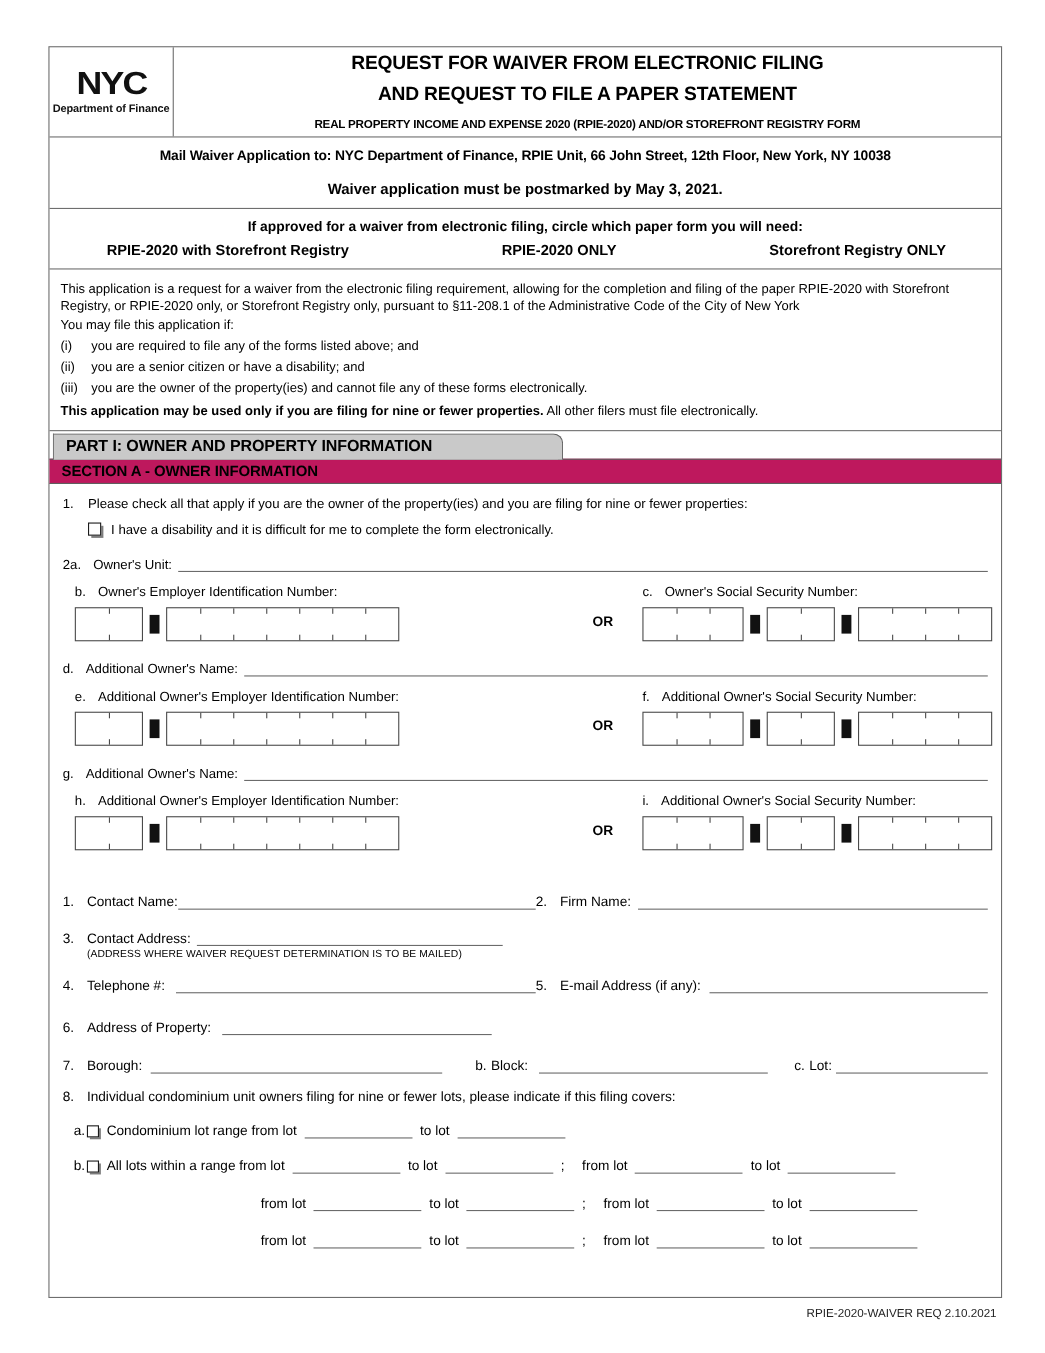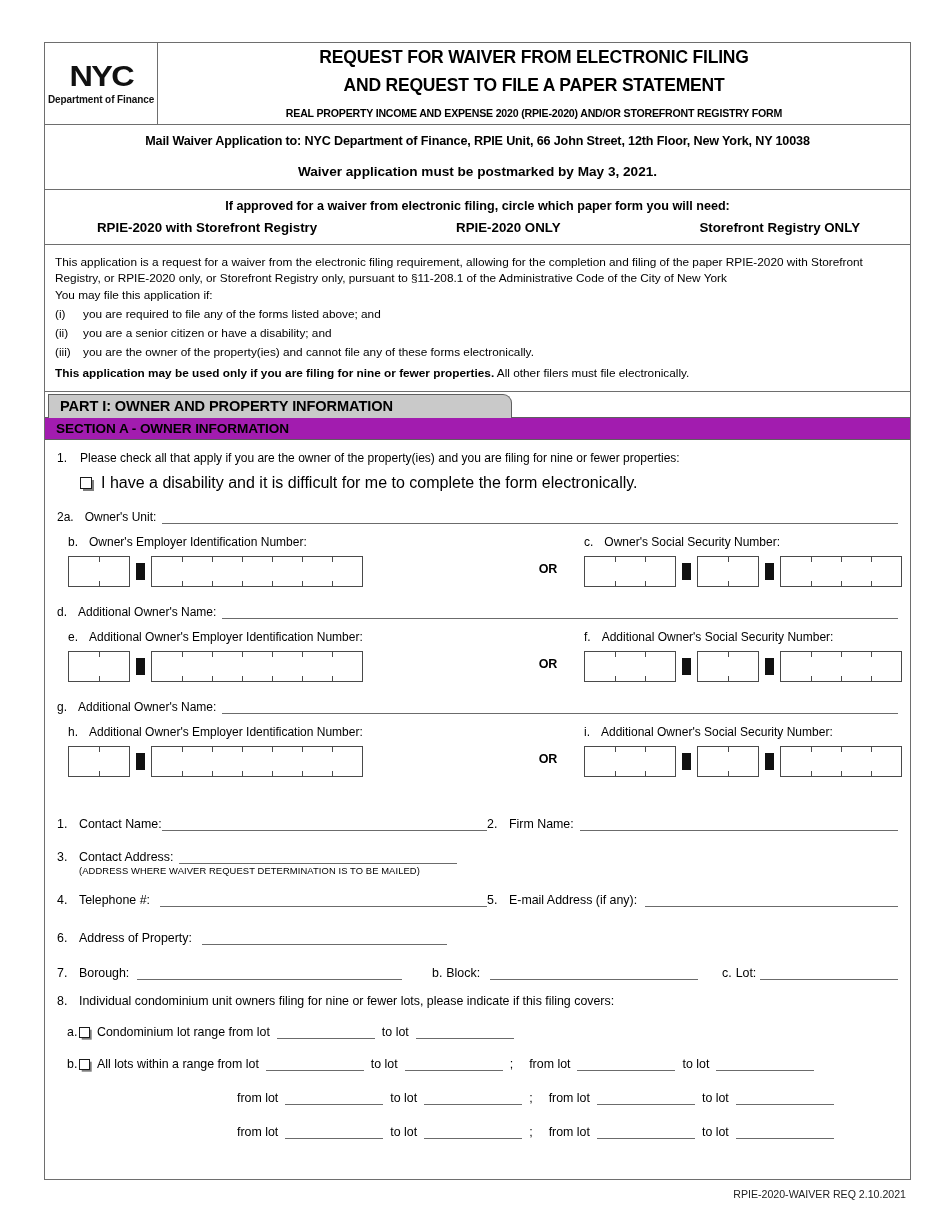--- a/index.html
+++ b/index.html
@@ -111,40 +111,40 @@
     background: #c9c9c9;
     border: 1.2px solid #5f5f5f;
     border-top-right-radius: 9px;
     border-bottom: none;
     display: flex; align-items: center;
     padding-left: 11px;
     font-size: 14.6px; font-weight: bold;
     letter-spacing: -0.1px;
   }
   .sect-bar {
-    background: #a21caf;
+    background: #be185d;
     border-top: 1.2px solid #5f5f5f;
     border-bottom: 1.2px solid #5f5f5f;
     height: 23px;
     display: flex; align-items: center;
     padding-left: 11px;
     font-size: 13.6px; font-weight: bold;
     letter-spacing: -0.1px;
   }
 
   
   .secA { padding: 8px 12px 7px 12px; }
   .q1 {
     display: flex; font-size: 12px;
     margin-top: 3px;
   }
   .q1 .num { width: 23px; flex: 0 0 23px; }
   .cbrow {
-    display: flex; align-items: center;
-    margin: 9px 0 0 23px; font-size: 16px;
+    display: flex; align-items: flex-start;
+    margin: 9px 0 0 23px; font-size: 12px;
   }
   .cbox {
     width: 12px; height: 12px;
     border: 1.6px solid #1a1a1a;
     background: #fff;
     box-shadow: 2.5px 2.5px 0 -0.5px #7d7d7d;
     flex: 0 0 12px;
     margin-right: 9px; margin-top: 1px;
   }
 

